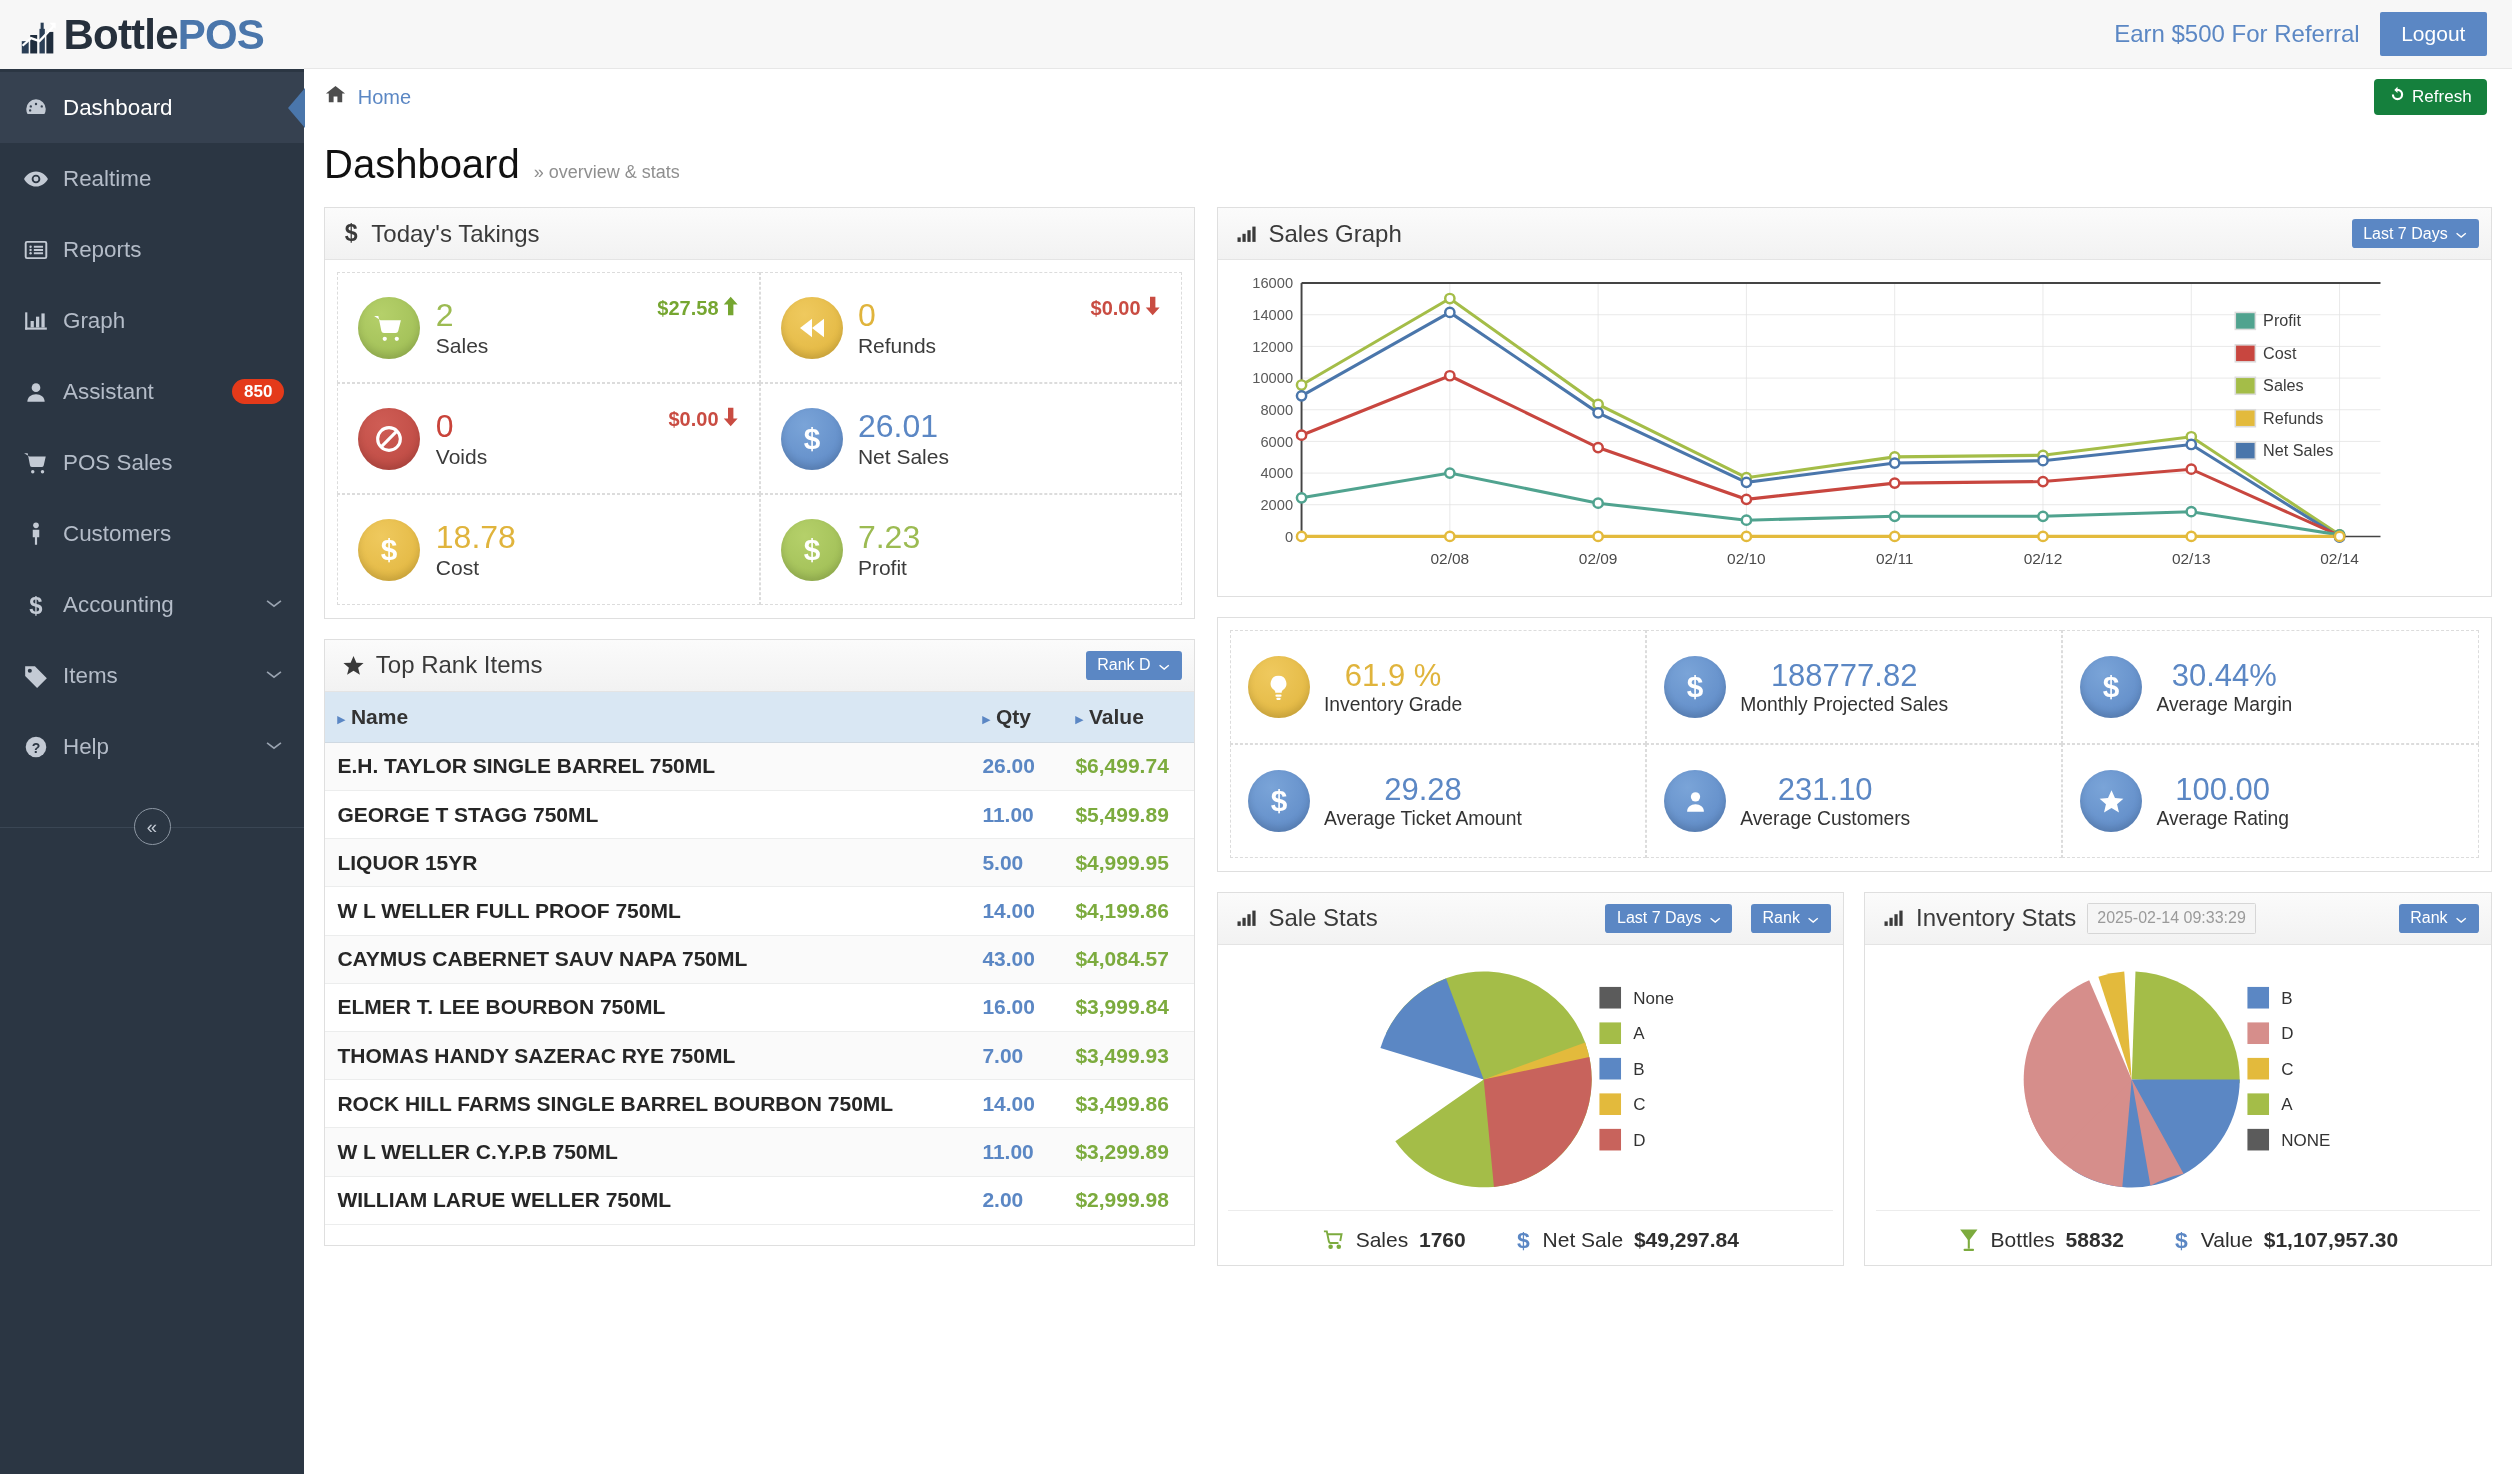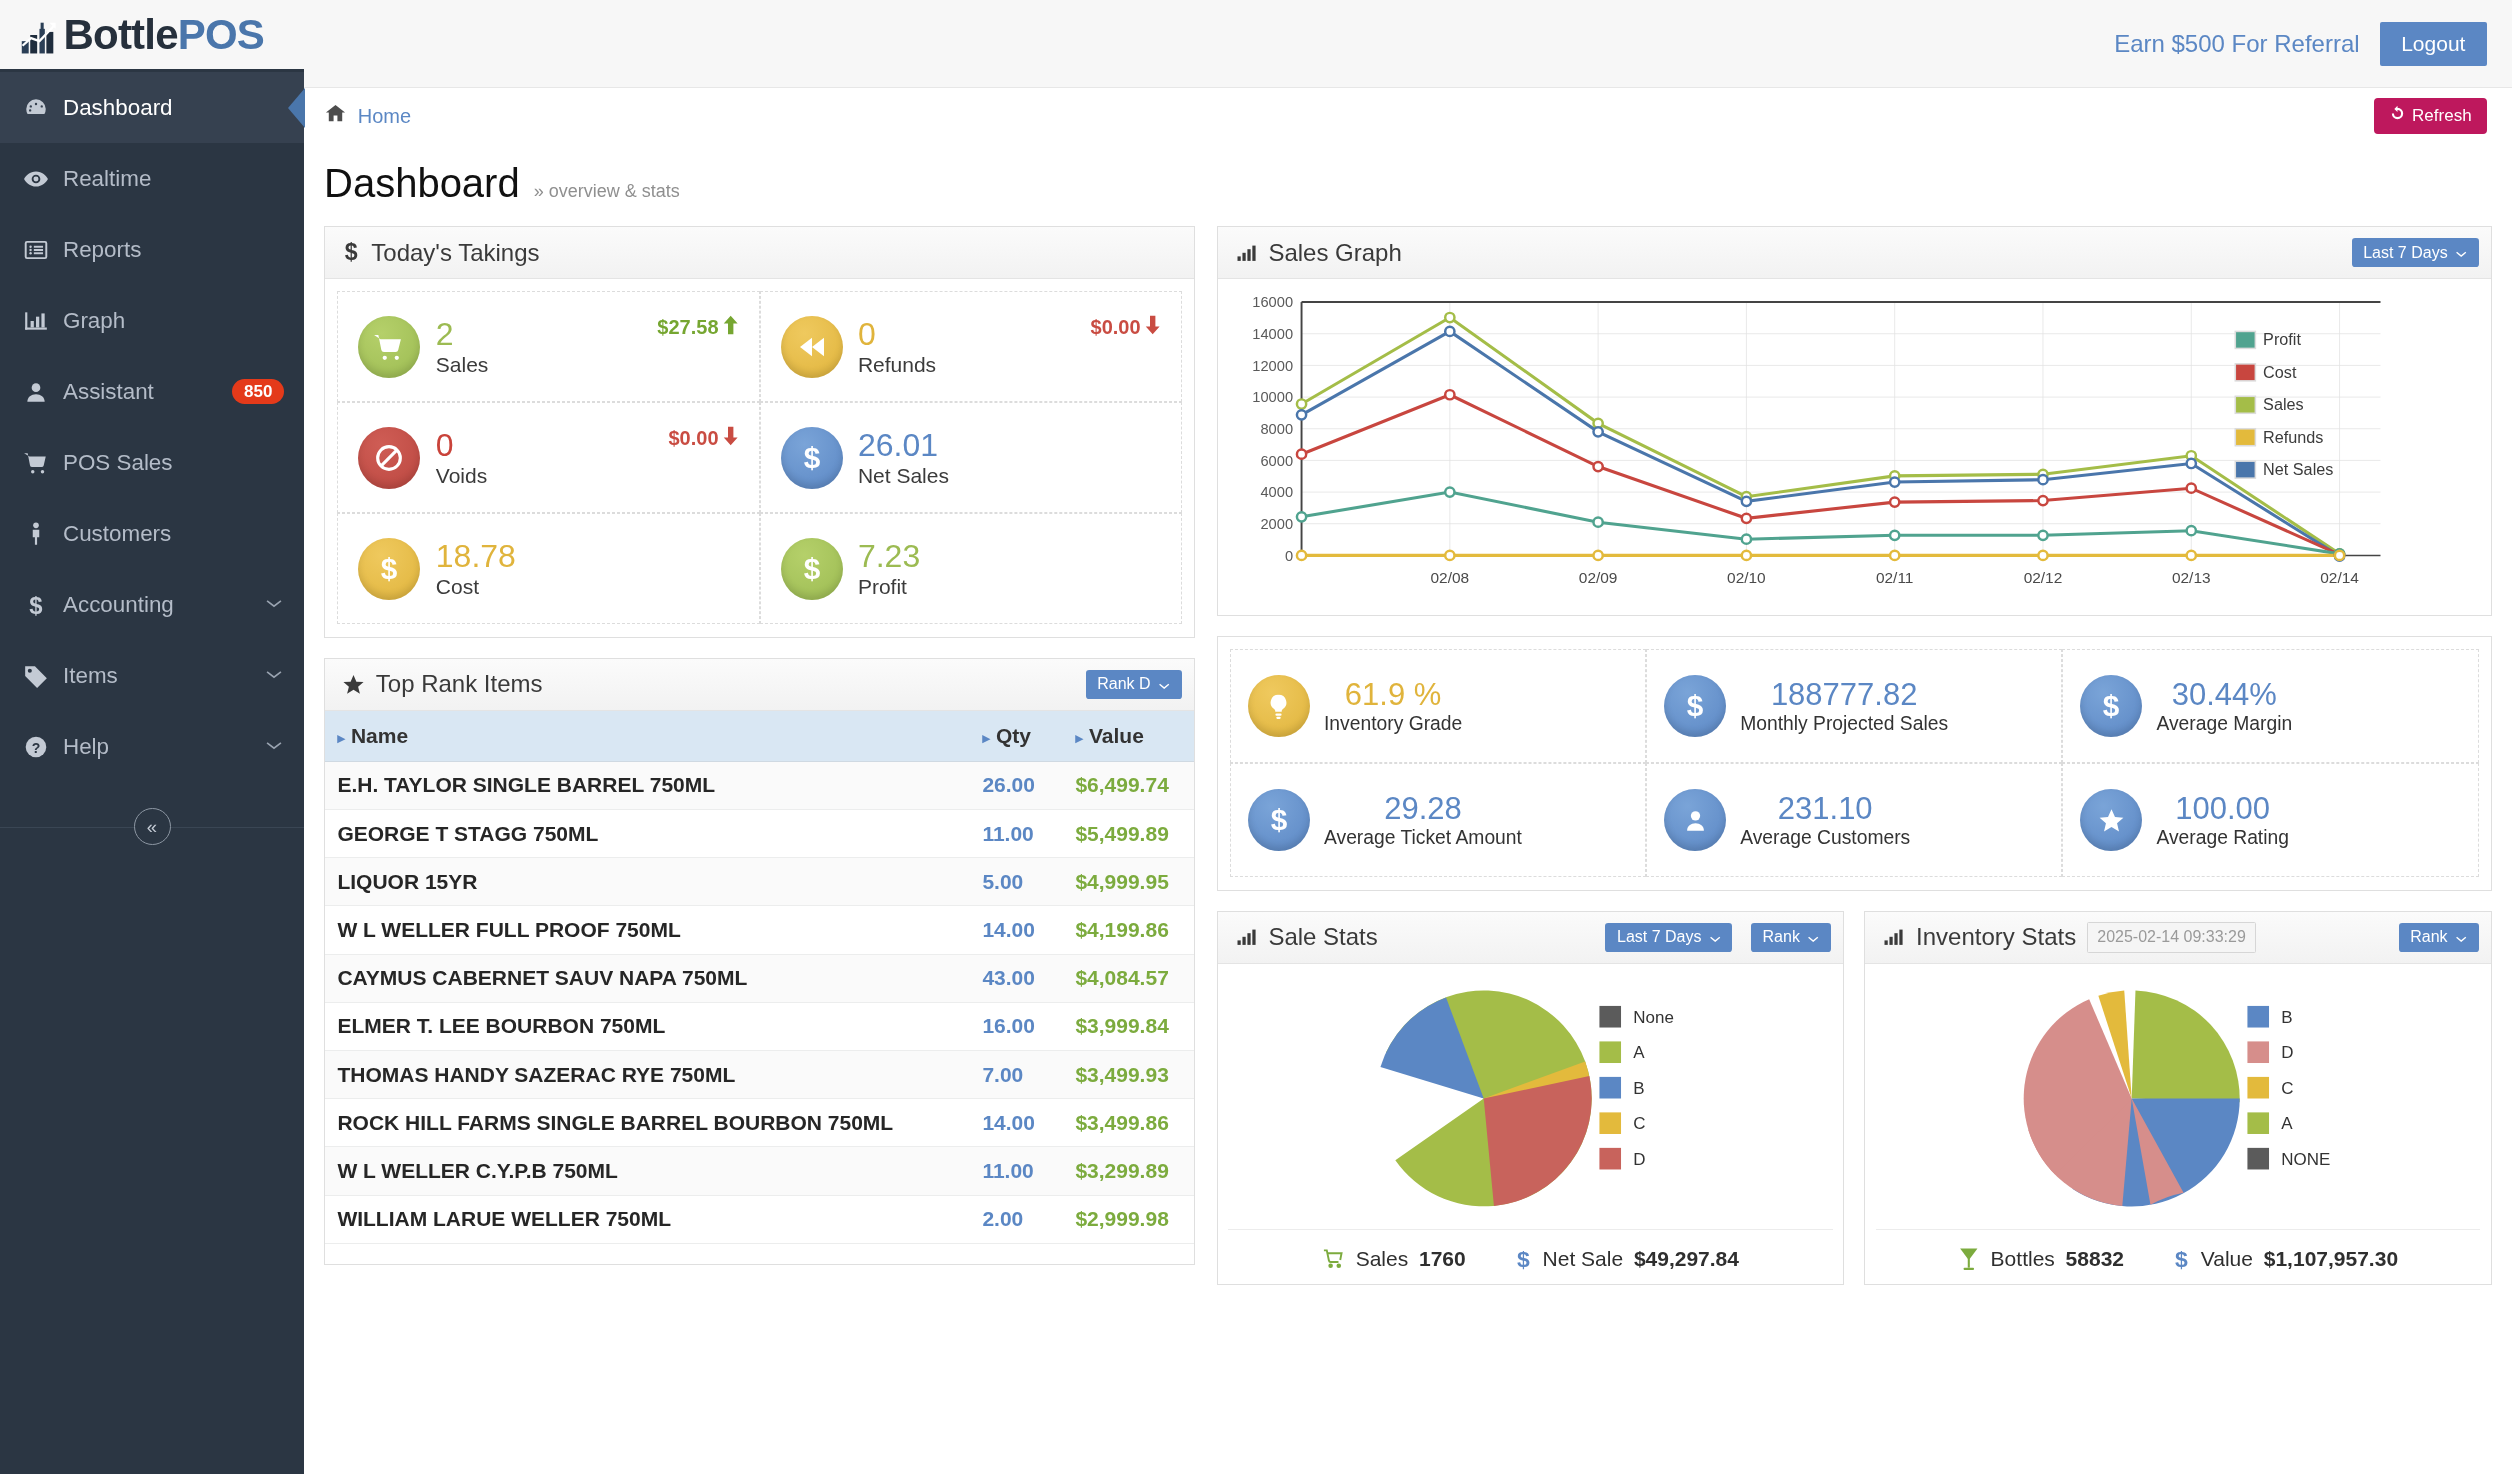--- a/index.html
+++ b/index.html
@@ -68,38 +68,38 @@
     width: 37px; height: 37px; border-radius: 50%;
     border: 1.5px solid #8d97a3; color: #c3cad4;
     display: flex; align-items: center; justify-content: center;
     font-size: 18.5px; background: #2b3643; position: relative; z-index: 2;
     cursor: pointer;
   }
 
   
   .main { flex: 1; background: #ffffff; display: flex; flex-direction: column; min-width: 0; }
   .topbar {
-    height: 88px; background: #f7f7f7; border-bottom: 0.8px solid #e7e7e7;
+    height: 69px; background: #f7f7f7; border-bottom: 0.8px solid #e7e7e7;
     display: flex; align-items: center; justify-content: flex-end;
     padding-right: 25px; gap: 20px;
   }
   .referral { color: #5b87c4; font-size: 24px; }
   .btn-blue {
     background: #5b87c4; color: #fff; border: none; border-radius: 2px;
     padding: 10px 21.6px; font-size: 21px; cursor: pointer;
     font-family: "Liberation Sans", sans-serif;
   }
   .crumbbar {
     height: 56px; display: flex; align-items: center;
     padding: 0 25px 0 20px; justify-content: space-between;
   }
   .crumb { display: flex; align-items: center; gap: 10.8px; }
   .crumb-link { color: #5b87c4; font-size: 20px; }
   .btn-refresh {
-    background: #be185d; color: #fff; border: none; border-radius: 3.9px;
+    background: #15803d; color: #fff; border: none; border-radius: 3.9px;
     padding: 7px 15.4px; font-size: 17px; cursor: pointer; display:flex;
     align-items:center; gap:6.2px; font-family: "Liberation Sans", sans-serif;
   }
   .page-head { padding: 17px 20px 12.4px 20px; display: flex; align-items: baseline; gap: 14px; }
   .page-title { font-size: 40px; font-weight: normal; color: #111; }
   .page-sub { font-size: 18px; color: #8f8f8f; }
 
   .content { padding: 7.7px 20px 0 20px; display: flex; gap: 21.6px; }
   .col-left { width: 871px; flex: 0 0 871px; }
   .col-right { flex: 1; min-width: 0; }

